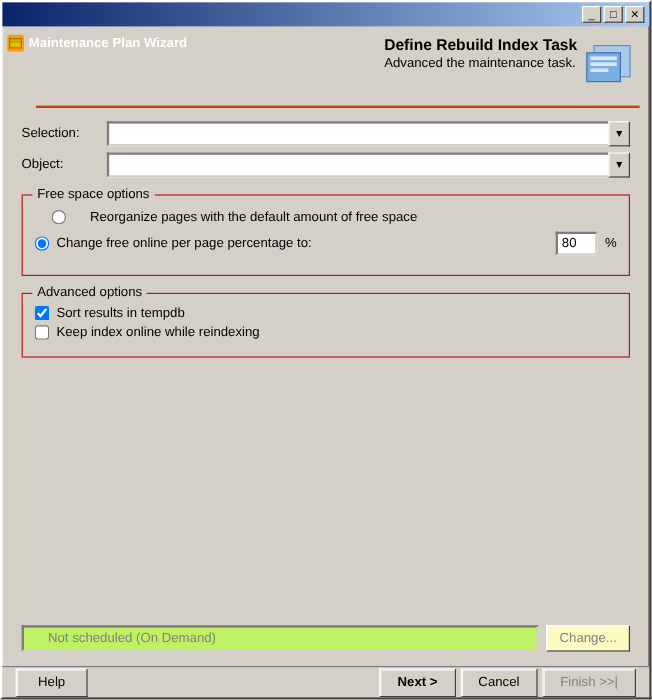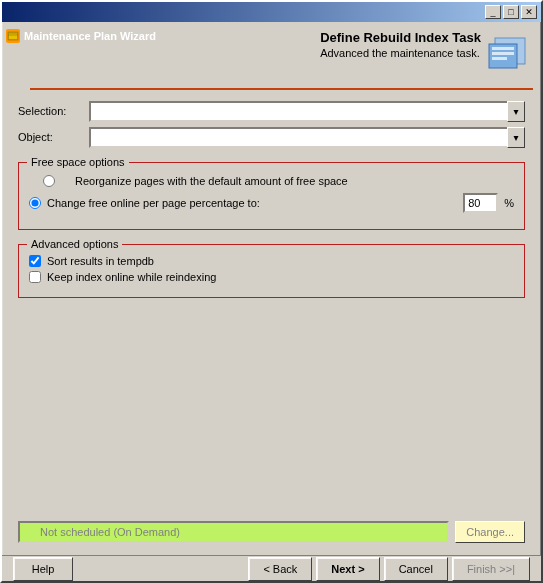--- a/index.html
+++ b/index.html
@@ -451,19 +451,18 @@
         <button class="change-btn">Change...</button>
       </div>
     </div>
 
   </div>
 
   <div class="bottom-bar">
     <button class="nav-btn">Help</button>
     <div class="spacer-left"></div>
     <div class="btn-group">
-      <button class="nav-btn">&lt; Back</button>
       <button class="nav-btn nav-btn-primary">Next &gt;</button>
       <button class="nav-btn">Cancel</button>
       <button class="nav-btn disabled" disabled="">Finish &gt;&gt;|</button>
     </div>
   </div>
 </div>
 
 </body></html>

